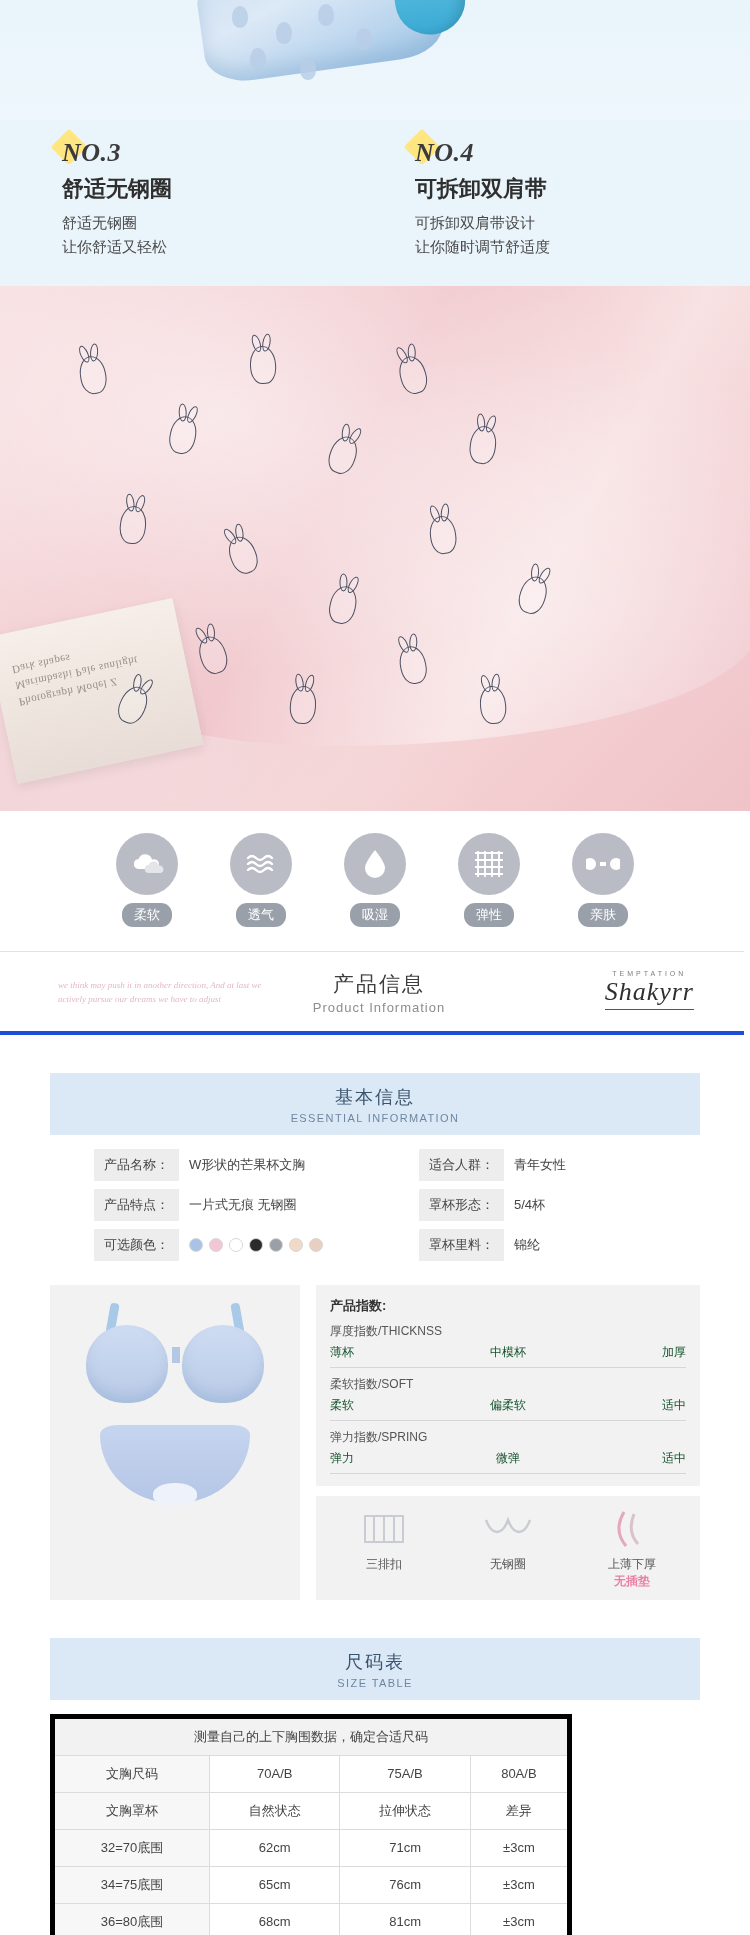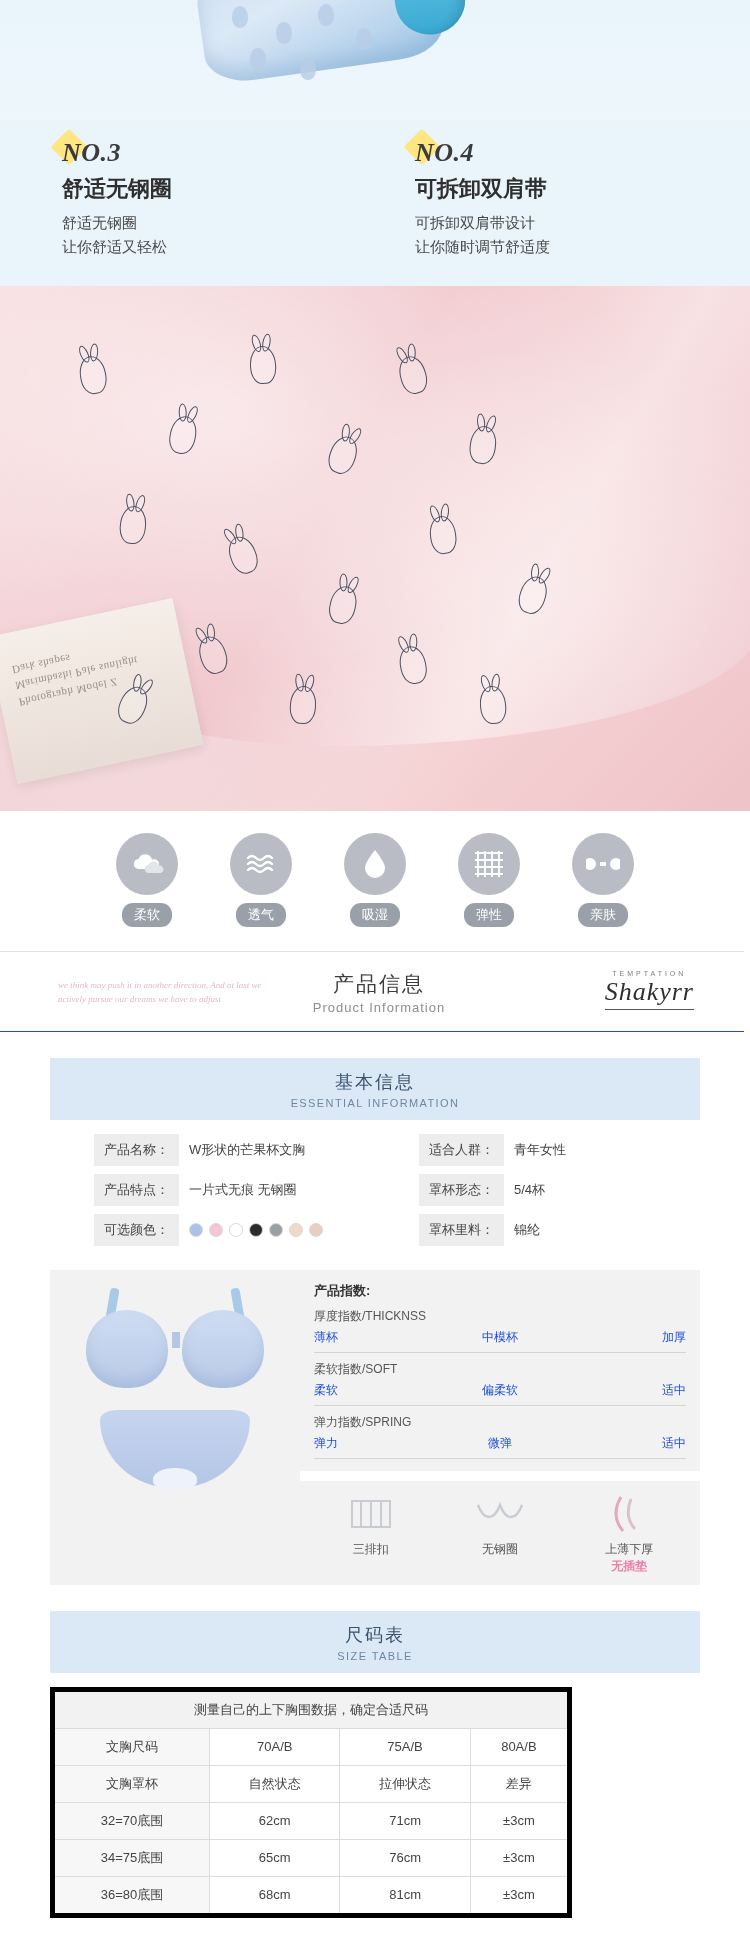--- a/index.html
+++ b/index.html
@@ -125,21 +125,21 @@
     display:flex; align-items:center; justify-content:center;
   }
   .icon-circle svg{ display:block; }
   .icon-label{
     display:inline-block; padding:3px 12px; border-radius:11px;
     background:#9aa0aa; color:#fff; font-size:13px;
   }
 
   
   .pi-bar{
-    width:744px; border-top:1px solid #e2e2e2; border-bottom:1px solid #1d4ed8;
+    width:744px; border-top:1px solid #e2e2e2; border-bottom:4px solid #1d4ed8;
     padding:18px 0 16px 14px; position:relative; background:#fff;
   }
   .pi-center{ text-align:center; }
   .pi-center .cn{ font-size:21px; color:#3d3d3d; letter-spacing:2px; }
   .pi-center .en{ font-size:13px; color:#8d8d8d; letter-spacing:1px; margin-top:2px;}
   .pi-left{
     position:absolute; left:58px; top:26px; width:210px;
     font-family:"Liberation Serif",serif; font-size:9px; color:#e3b9c2;
     line-height:1.6; font-style:italic;
   }
@@ -148,40 +148,40 @@
   }
   .brand{
     font-family:"Liberation Serif",serif; font-style:italic;
     font-size:26px; color:#2f2f2f; letter-spacing:1px;
   }
   .brand-sub{ font-size:7px; color:#7d7d7d; letter-spacing:3px; margin-top:-2px;}
   .brand-line{ height:1px; background:#555; margin-top:2px;}
 
   
   .sec-head{
-    margin:26px 50px 0 50px; background:#dbe9f7;
+    margin:38px 50px 0 50px; background:#dbe9f7;
     text-align:center; padding:12px 0 11px 0;
   }
   .sec-head .cn{ font-size:18px; color:#3a536e; letter-spacing:2px;}
   .sec-head .en{ font-size:11px; color:#6e87a1; letter-spacing:1.4px; margin-top:3px;}
 
   
   .binfo{ margin:14px 50px 0 50px; display:flex; }
   .binfo .col{ width:50%; }
   .binfo .row{ display:flex; align-items:center; margin-bottom:8px;padding-left:44px; }
   .binfo .k{
     background:#ededed; color:#444; font-size:13px;
     padding:7px 10px; min-width:84px; text-align:center;
   }
   .binfo .v{ font-size:13px; color:#444; padding:7px 10px; }
   .swatches{ display:flex; gap:6px; padding-left:10px; align-items:center;}
   .sw{ width:14px; height:14px; border-radius:50%; border:1px solid #d8d8d8;}
 
   
-  .mid{ margin:16px 50px 0 50px; display:flex; }
+  .mid{ margin:16px 50px 0 50px; display:flex; gap:16px; }
   .mid-left{
     width:250px; background:#f2f2f2; padding:14px 0 10px 0; text-align:center;
   }
   .bra{
     width:190px; height:110px; margin:4px auto 0 auto; position:relative;
   }
   .cupL,.cupR{
     position:absolute; top:22px; width:82px; height:78px;
     background:linear-gradient(180deg,#cfdcf2,#b9cbe8);
     border-radius:50% 50% 46% 46%;
@@ -203,21 +203,21 @@
     content:""; position:absolute; left:50%; bottom:-2px; width:44px; height:22px;
     background:#eef3fb; transform:translateX(-50%); border-radius:50% 50% 40% 40%;
   }
   .mid-right{ flex:1; }
   .idx-box{ background:#f2f2f2; padding:12px 14px 10px 14px; }
   .idx-title{ font-size:13px; color:#333; font-weight:bold; margin-bottom:8px;}
   .idx-sub{ font-size:12px; color:#555; margin:8px 0 4px 0;}
   .idx-row{
     display:flex; border-bottom:1px solid #d6d6d6; padding-bottom:6px; margin-bottom:2px;
   }
-  .idx-row span{ flex:1; font-size:12px; color:#1d4ed8; text-align:center;}
+  .idx-row span{ flex:1; font-size:12px; color:#14532d; text-align:center;}
   .idx-row span:first-child{ text-align:left;}
   .idx-row span:last-child{ text-align:right;}
 
   .spec-box{
     margin-top:10px; background:#f2f2f2; padding:12px 6px 10px 6px;
     display:flex; justify-content:space-around;
   }
   .spec{ width:78px; text-align:center;}
   .spec .sicon{
     width:54px; height:42px; margin:0 auto 6px auto;

